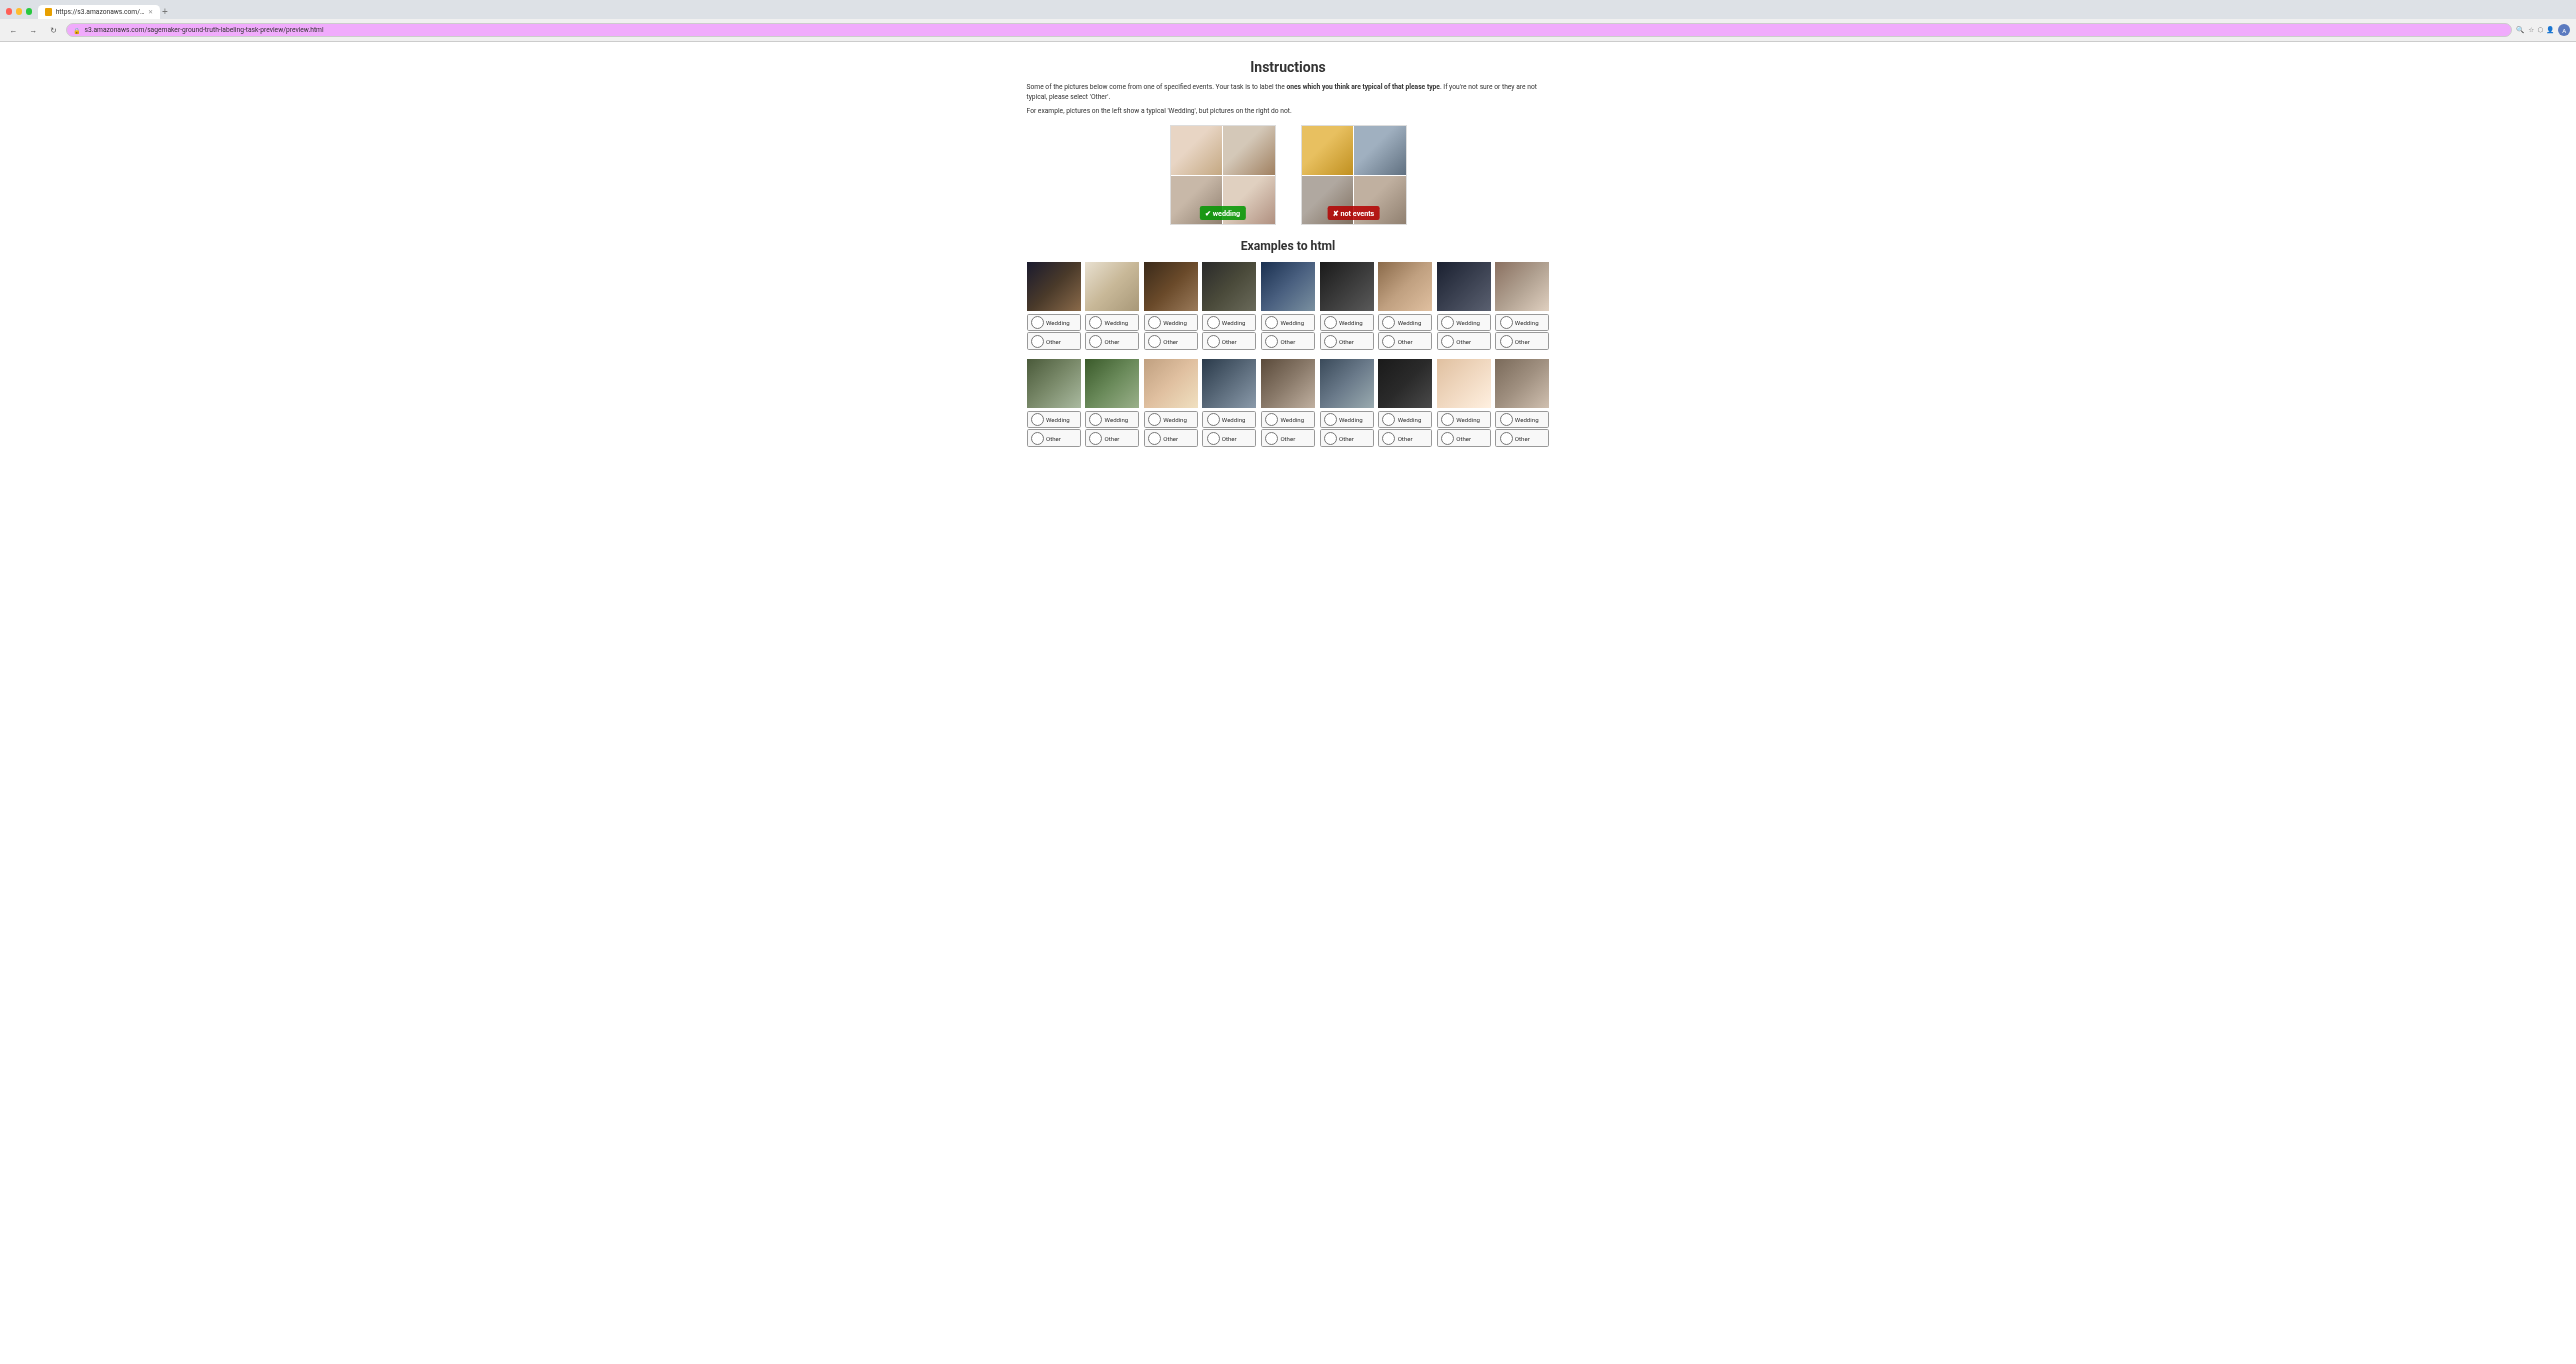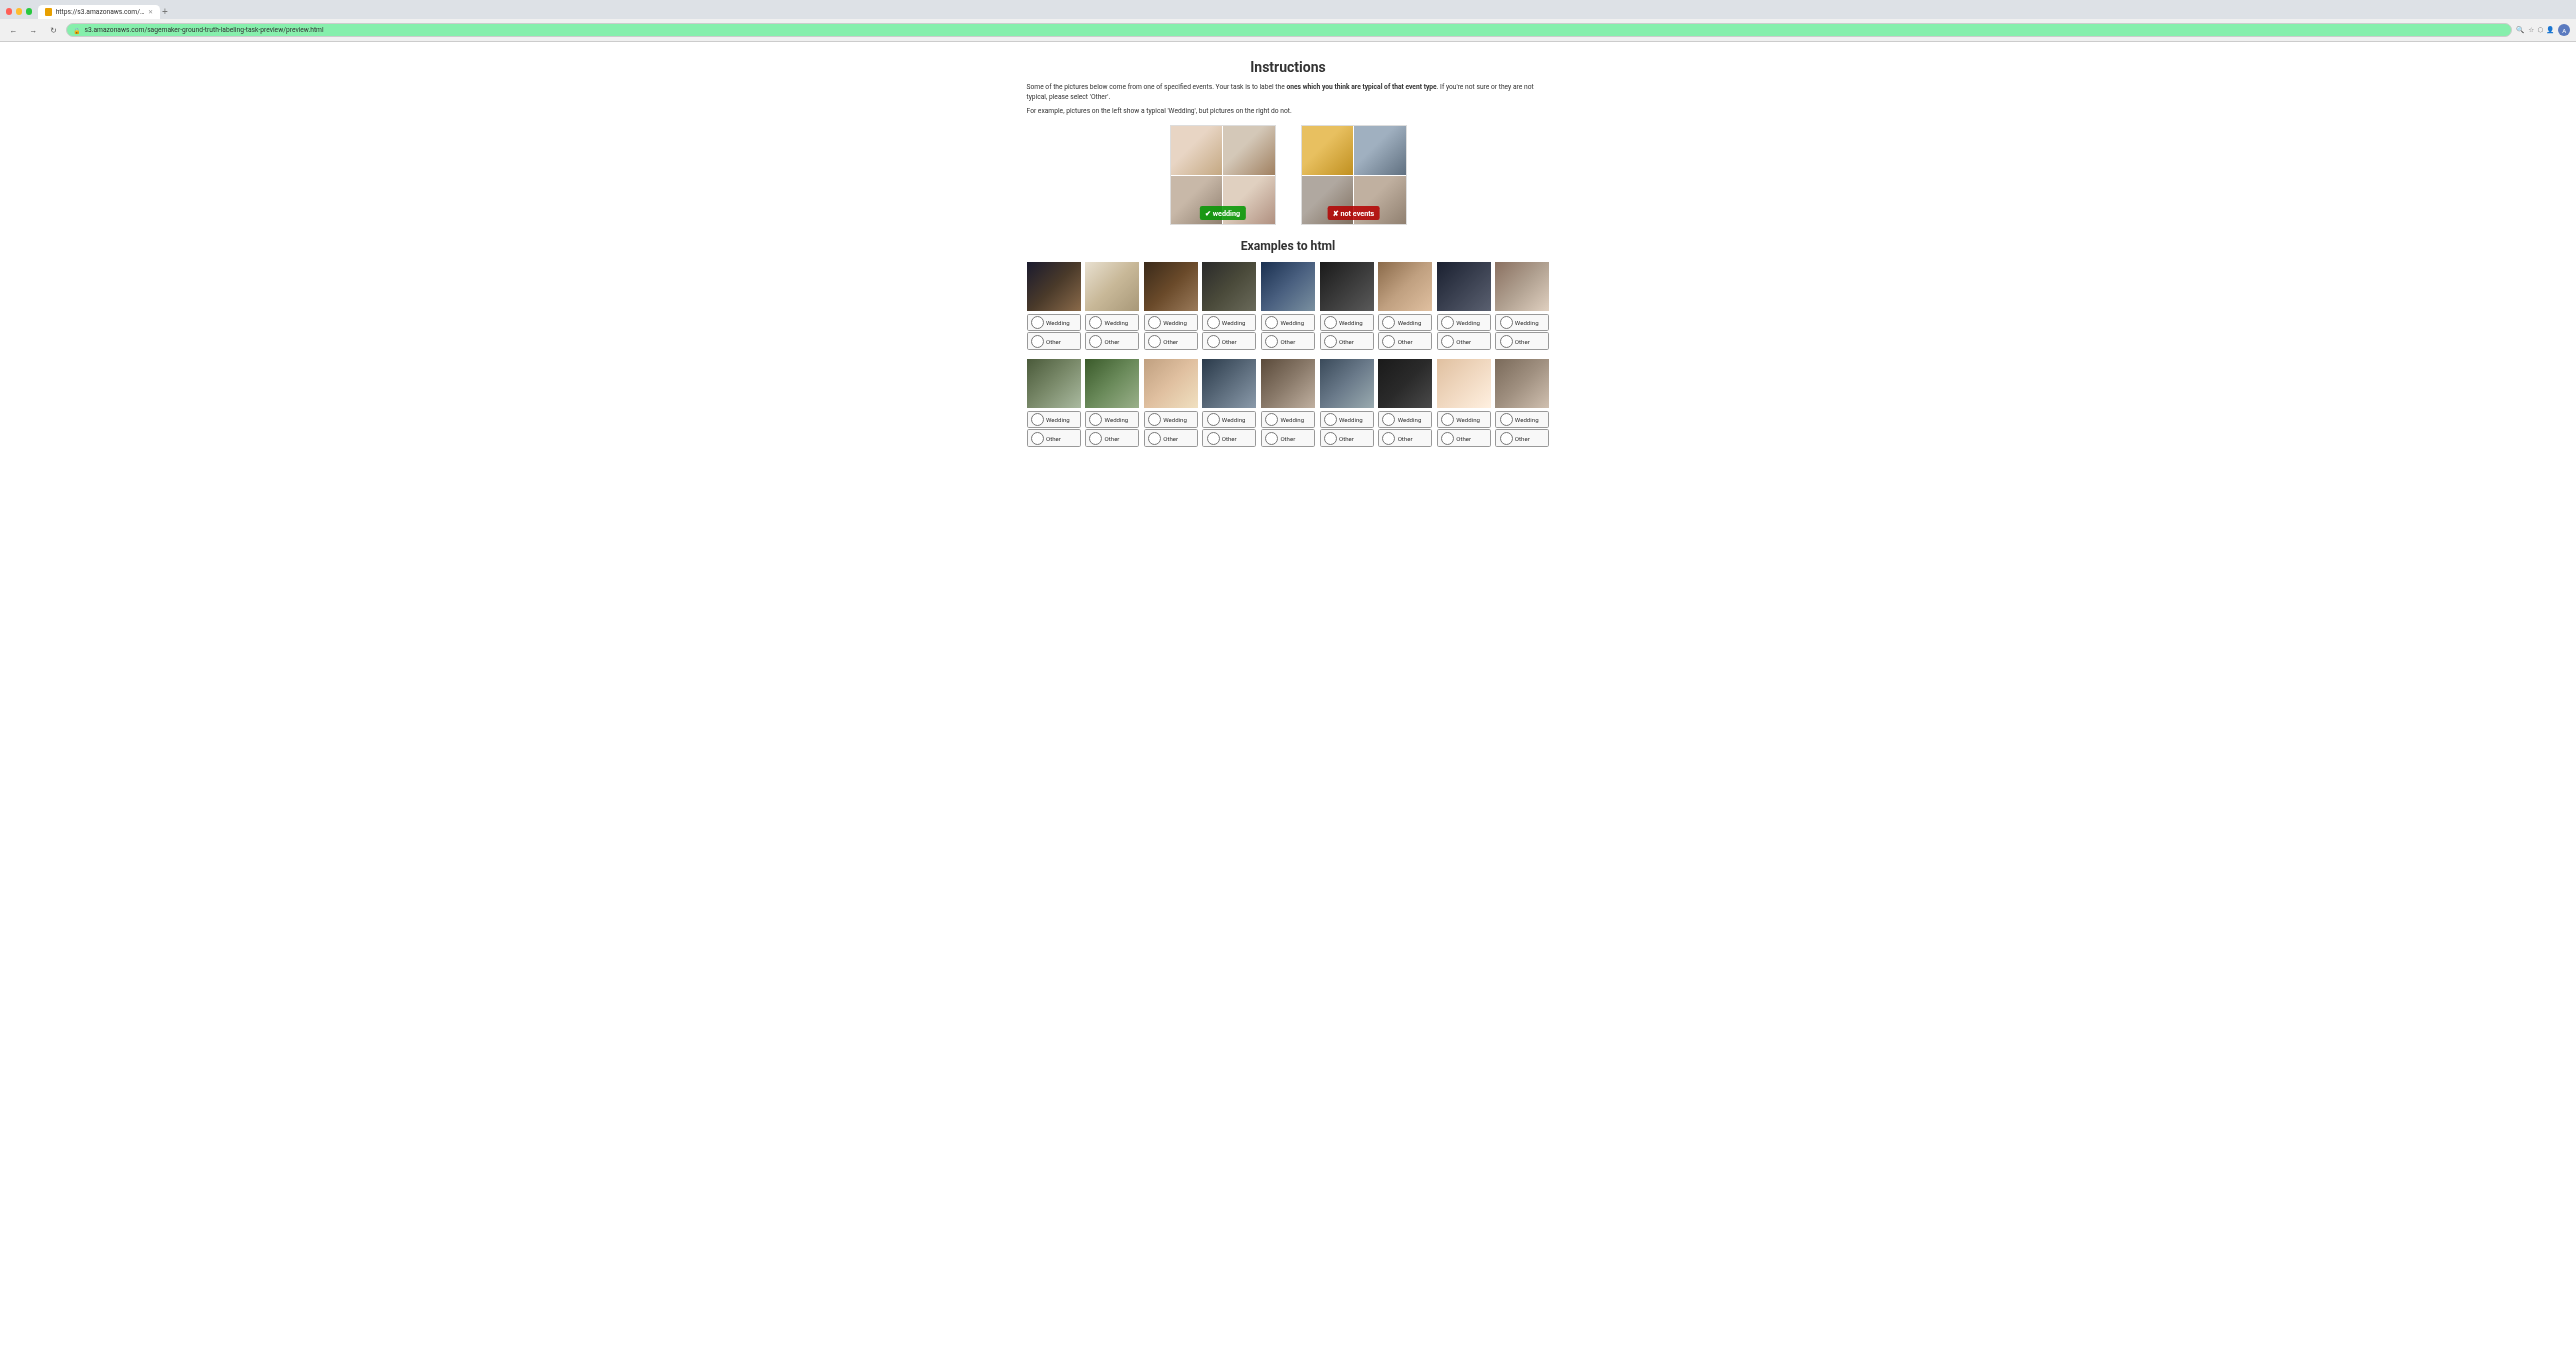--- a/index.html
+++ b/index.html
@@ -39,21 +39,21 @@
     .tab-close { color: #999; cursor: pointer; font-size: 6.1px; }
     .new-tab-btn { background: none; border: none; font-size: 10px; color: #777; cursor: pointer; margin-left: 2.2px; }
 
     .address-bar {
       display: flex; align-items: center;
       padding: 3.3px 5.6px; gap: 4.5px;
     }
     .nav-btn { background: none; border: none; color: #555; cursor: pointer; font-size: 7.8px; width: 15.6px; height: 15.6px; border-radius: 50%; display:flex; align-items:center; justify-content:center; }
     .url-bar {
       flex: 1; display: flex; align-items: center;
-      background: #86efac; border: 0.6px solid #ccc; border-radius: 11px;
+      background: #f0abfc; border: 0.6px solid #ccc; border-radius: 11px;
       padding: 2.2px 6.7px; gap: 3.3px; font-size: 6.7px;
     }
     .url-lock { color: #555; font-size: 6.1px; }
     .url-text { flex: 1; color: #333; font-size: 6.7px; }
     .addr-icons { display: flex; gap: 3.3px; align-items: center; }
     .addr-icon { color: #777; font-size: 6.7px; cursor: pointer; }
     .avatar-circle { width: 12.2px; height: 12.2px; border-radius: 50%; background: #5a7abf; display:flex; align-items:center; justify-content:center; color:#fff; font-size:6.1px; }
 
     
     .page-content {
@@ -220,21 +220,21 @@
       <span class="addr-icon">👤</span>
       <div class="avatar-circle">A</div>
     </div>
   </div>
 </div>
 
 <div class="page-content">
   <h1 class="page-title">Instructions</h1>
 
   <p class="instructions-text">
-    <span>Some of the pictures below come from one of specified events. Your task is to label the </span><strong>ones which you think are typical of that event type</strong><span>. If you're not sure or they are not typical, please select 'Other'.</span>
+    <span>Some of the pictures below come from one of specified events. Your task is to label the </span><strong>ones which you think are typical of that please type</strong><span>. If you're not sure or they are not typical, please select 'Other'.</span>
   </p>
   <p class="instructions-text">For example, pictures on the left show a typical 'Wedding', but pictures on the right do not.</p>
 
   <div class="examples-section">
 
     <div class="example-group">
       <div class="example-grid">
         <div class="example-cell img-wedding-1"></div>
         <div class="example-cell img-wedding-2"></div>
         <div class="example-cell img-wedding-3"></div>

